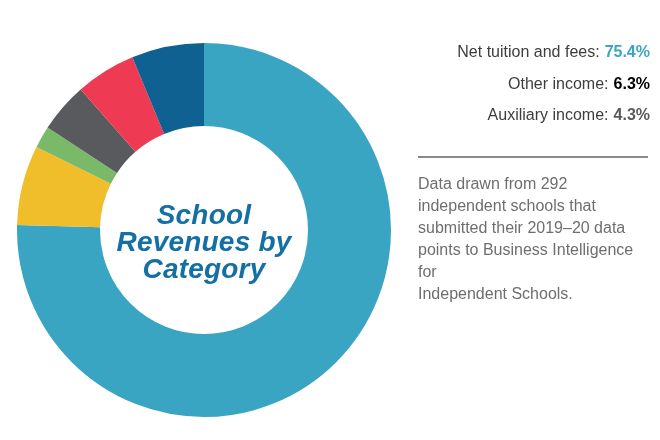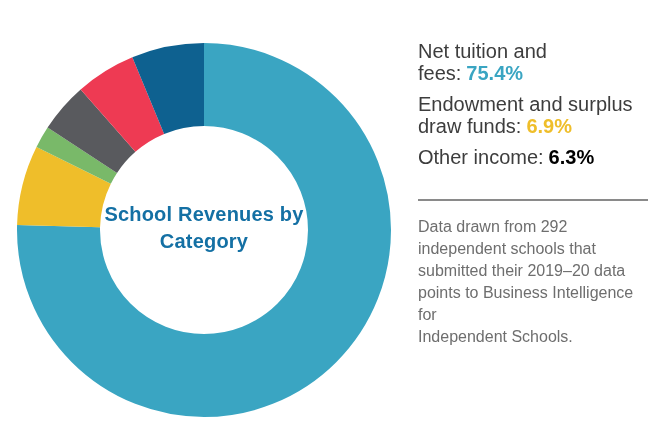--- a/index.html
+++ b/index.html
@@ -16,37 +16,39 @@
   .donut {
     position: absolute;
     left: 0; top: 0;
     width: 410px; height: 440px;
   }
   .center-title {
     position: absolute;
     left: 104px; top: 201px;
     width: 200px;
     text-align: center;
-    font-size: 20px;
+    font-size: 28px;
     font-weight: bold;
     line-height: 27px;
     letter-spacing: 0.2px;
+    font-style: italic;
   }
 
   
   .legend {
     position: absolute;
     left: 418px; top: 41px;
     width: 232px;
   }
   .legend-item {
     margin: 0 0 10px 0;
-    font-size: 20px;
+    font-size: 16px;
     line-height: 21.5px;
     color: #3d3d3d;
+    text-align: right;
   }
   .legend-item .l { white-space: pre-line; }
   .legend-item .pct { font-weight: bold; margin-left: 5px; }
 
   .divider {
     border: none;
     border-top: 2px solid #8a8a8a;
     width: 230px;
     margin: 30px 0 15px 0;
   }
@@ -71,26 +73,25 @@
       <circle cx="204" cy="230" r="145.5" fill="none" stroke="#EE3A53" stroke-width="83" stroke-dasharray="47.53858003412075 914.2034621946298" stroke-dashoffset="-809.0700640422474" transform="rotate(-90 204 230)"></circle>
       <circle cx="204" cy="230" r="145.5" fill="none" stroke="#0E6190" stroke-width="83" stroke-dasharray="57.59481811826168 914.2034621946298" stroke-dashoffset="-856.6086440763681" transform="rotate(-90 204 230)"></circle>
     </svg>
 
   <div class="center-title" style="color: rgb(20, 112, 164);">School Revenues by Category</div>
 
   <div class="legend">
 
     <p class="legend-item"><span class="l">Net tuition and fees:</span><span class="pct" style="color: rgb(58, 165, 194);">75.4%</span></p>
 
-    <p class="legend-item"><span class="l">Endowment and surplus
-draw funds:</span><span class="pct" style="color: rgb(239, 190, 42);">6.9%</span></p>
 
     <p class="legend-item"><span class="l">Other income:</span><span class="pct" style="color: #000000;">6.3%</span></p>
 
 
+    <p class="legend-item"><span class="l">Auxiliary income:</span><span class="pct" style="color: rgb(89, 90, 94);">4.3%</span></p>
 
 
     <hr class="divider">
 
     <p class="footnote">Data drawn from 292
 independent schools that
 submitted their 2019–20 data
 points to Business Intelligence for
 Independent Schools.</p>
   </div>

